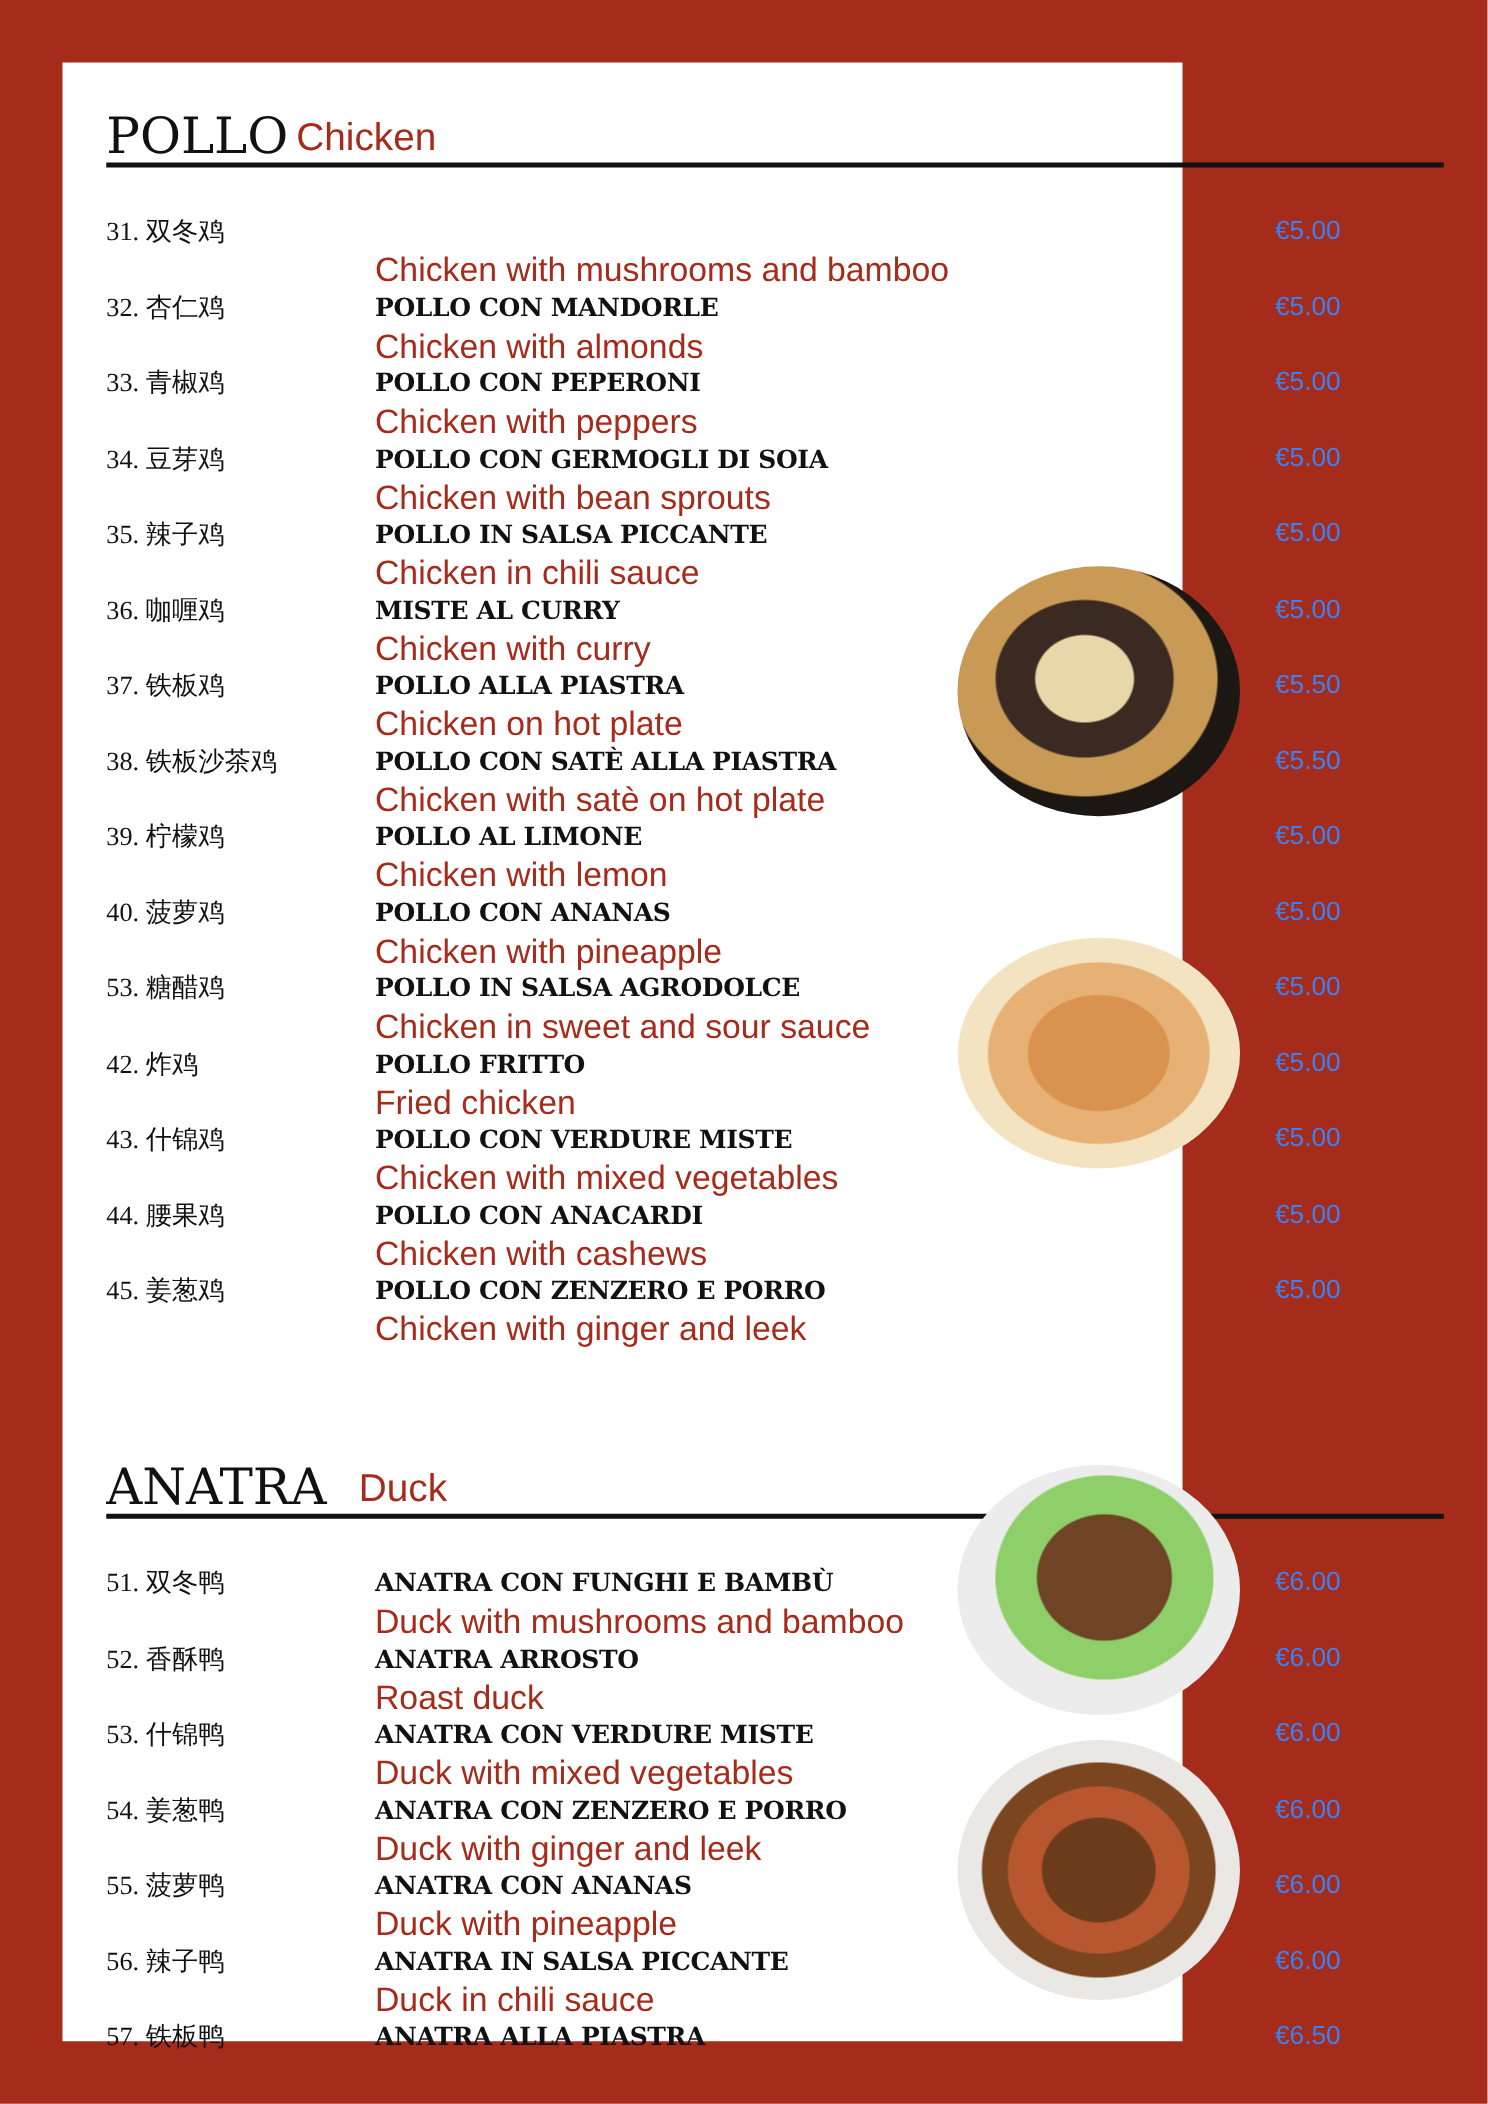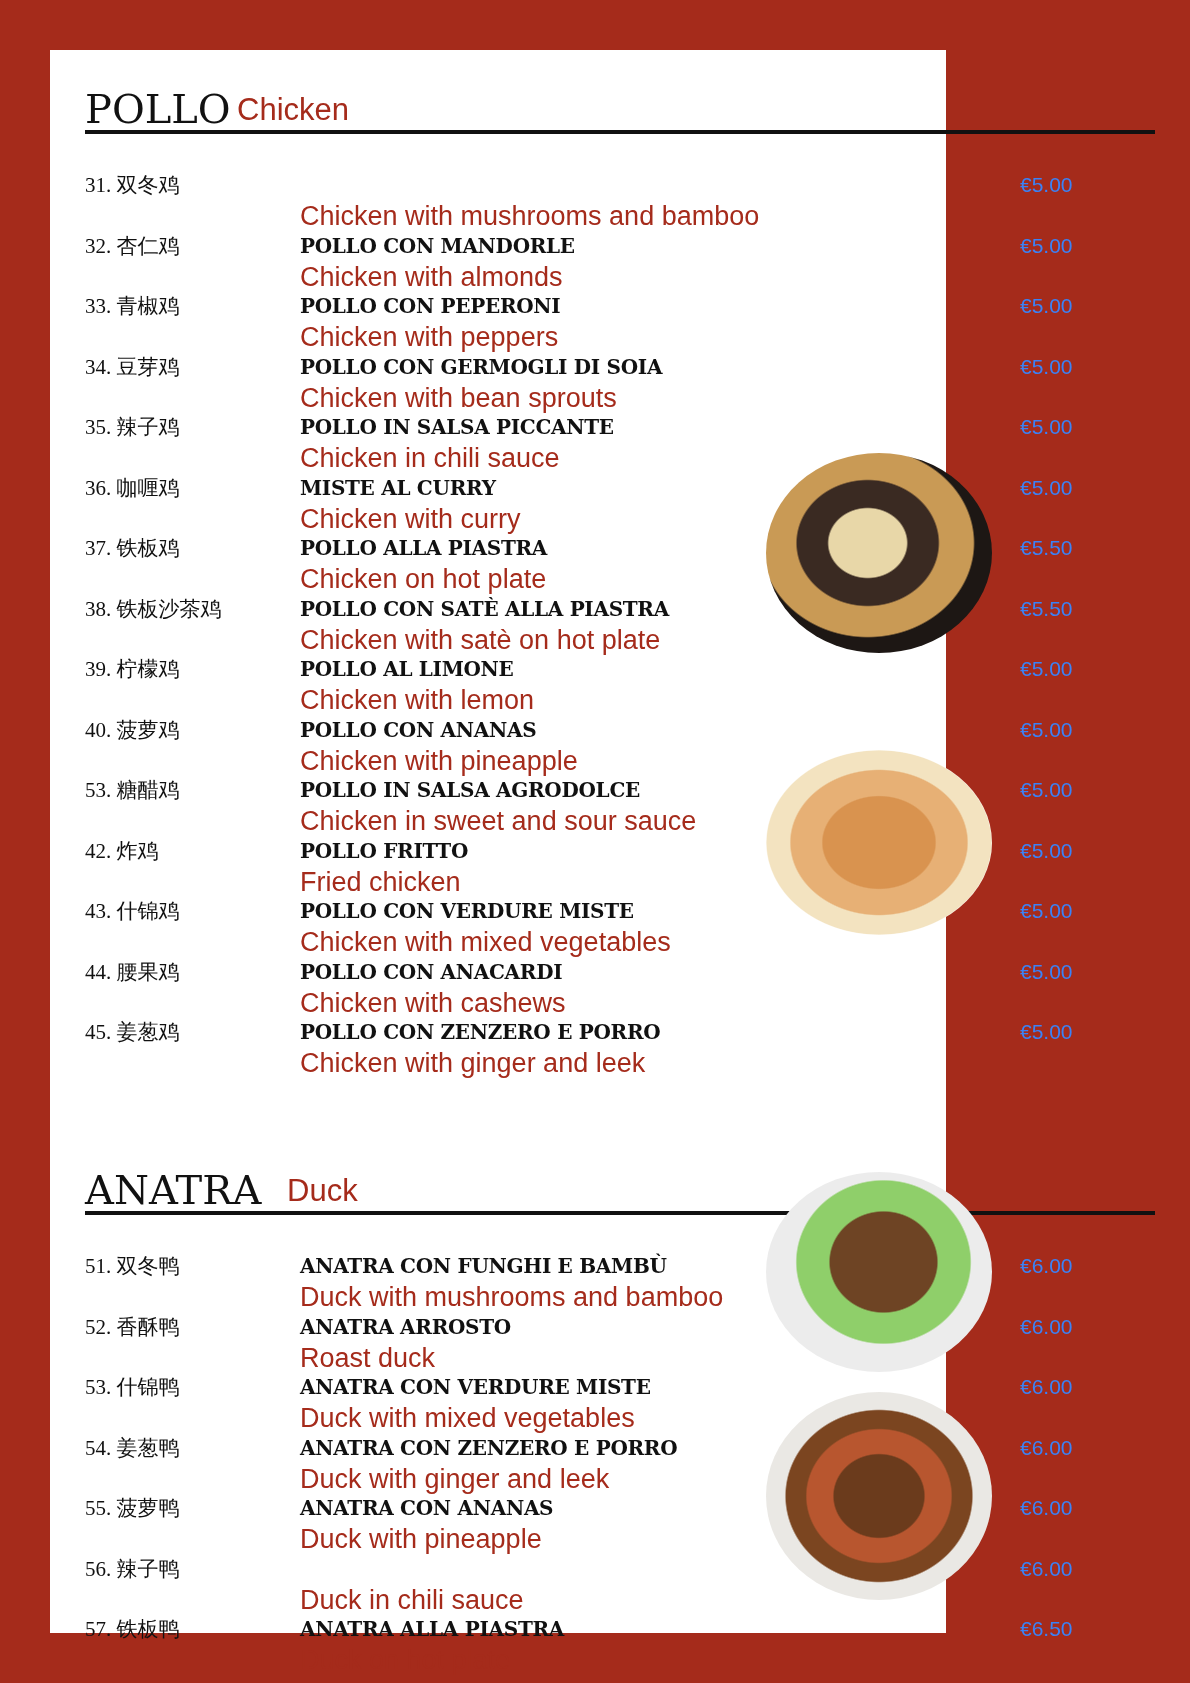--- a/index.html
+++ b/index.html
@@ -159,20 +159,21 @@
     <span class="price">€6.00</span>
   </div>
         <div class="row">
     <span class="num">55. 菠萝鸭</span>
     <span class="it">ANATRA CON ANANAS</span>
     <span class="en">Duck with pineapple</span>
     <span class="price">€6.00</span>
   </div>
         <div class="row">
     <span class="num">56. 辣子鸭</span>
+    <span class="it">ANATRA IN SALSA PICCANTE</span>
     <span class="en">Duck in chili sauce</span>
     <span class="price">€6.00</span>
   </div>
         <div class="row">
     <span class="num">57. 铁板鸭</span>
     <span class="it">ANATRA ALLA PIASTRA</span>
     <span class="en">Duck on hot plate</span>
     <span class="price">€6.50</span>
   </div>
       </div>

